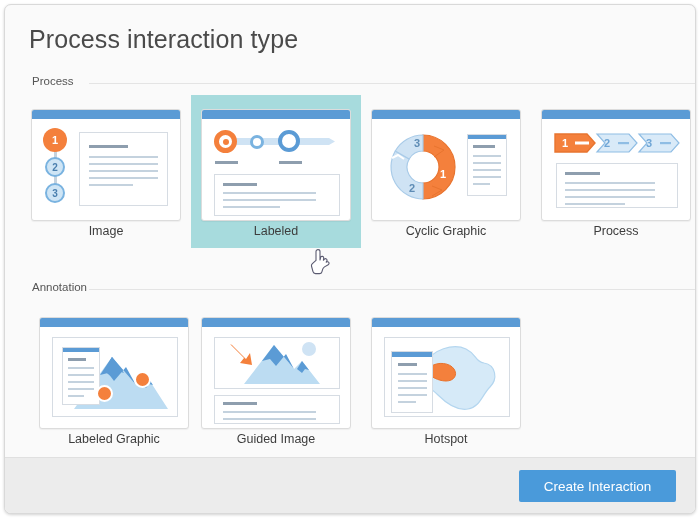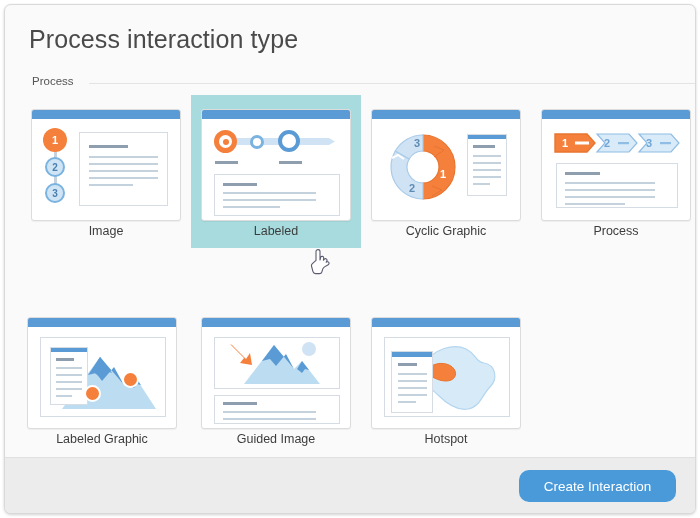--- a/index.html
+++ b/index.html
@@ -180,21 +180,21 @@
   }
   #create-btn {
     position: absolute;
     right: 21px;
     top: 12px;
     width: 157px;
     height: 32px;
     background: #4a9ada;
     color: #ffffff;
     border: none;
-    border-radius: 10px;
+    border-radius: 2px;
     font-size: 13.5px;
     font-family: "Liberation Sans", sans-serif;
     cursor: pointer;
   }
 
   
   #cursor {
     position: absolute;
     left: 303px;
     top: 244px;
@@ -314,24 +314,28 @@
   </div>
 
   <svg id="cursor" viewBox="0 0 22 26">
     <path d="M8 2.5 C8 1.3 9 0.6 10 0.6 C11 0.6 12 1.3 12 2.5 L12 11 L12.6 8.6 C12.8 7.6 13.7 7.2 14.5 7.4
              C15.3 7.6 15.8 8.3 15.7 9.1 L15.4 11.3 L16.4 10.2 C17 9.6 17.9 9.6 18.5 10.1 C19.1 10.6 19.2 11.4 18.8 12.1
              L18.2 13.1 L19.2 12.8 C20 12.6 20.8 13 21 13.8 C21.2 14.6 20.9 15.3 20.2 15.7
              L16.5 17.9 C15.6 18.5 15 19.2 14.7 20.1 L13.9 22.8 C13.6 23.9 12.6 24.6 11.5 24.6
              L7.5 24.6 C6.3 24.6 5.3 23.8 5 22.7 L3.6 17.5 C3.3 16.4 3.6 15.3 4.4 14.6 L8 11.4 Z" fill="#ffffff" stroke="#5a5a70" stroke-width="1.1" stroke-linejoin="round"></path>
   </svg>
 
+  <div class="section" style="top:276px">
+    <div class="section-label">Annotation</div>
+    <div class="section-rule"></div>
+  </div>
 
   <div class="row" style="top:303px;height:150px">
 
-    <div class="card" style="left:12px;top:0">
+    <div class="card" style="left:24px;top:0">
       <div class="thumb">
         <div class="thumb-bar"></div>
         <div class="panel" style="left:12px;top:19px;width:126px;height:80px;"></div>
         <svg style="position:absolute;left:12px;top:19px;" width="126" height="80" viewBox="0 0 126 80">
           <path d="M22 72 L60 20 L84 48 L94 38 L116 72 Z" fill="#bcdcf2"></path>
           <path d="M60 20 L72 36 L66 34 L60 40 L52 34 Z" fill="#5b9bd5"></path>
           <path d="M60 20 L48 38 L56 36 L62 44 L74 30 L84 48 L60 20 Z" fill="#5b9bd5"></path>
           <path d="M94 38 L101 48 L97 47 L94 51 L89 47 Z" fill="#5b9bd5"></path>
         </svg>
         <div class="panel" style="left:22px;top:29px;width:38px;height:58px;background:#fff;">

